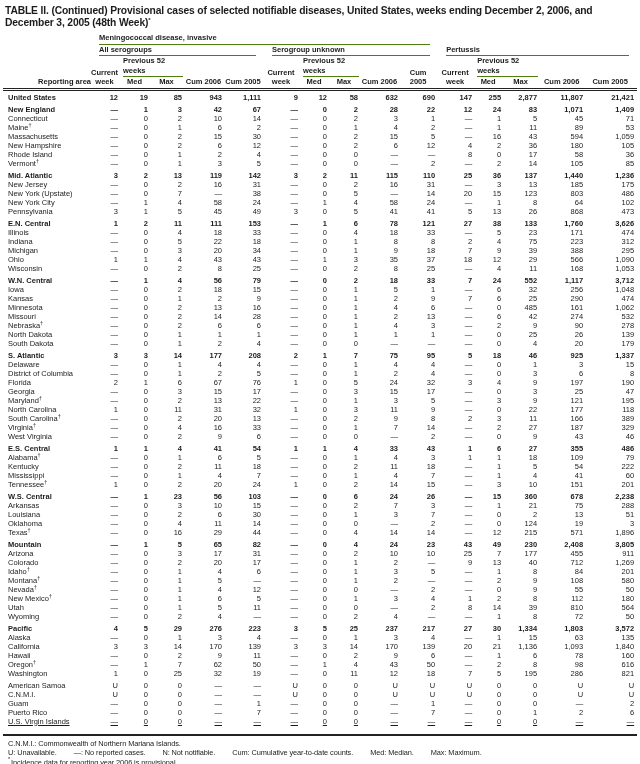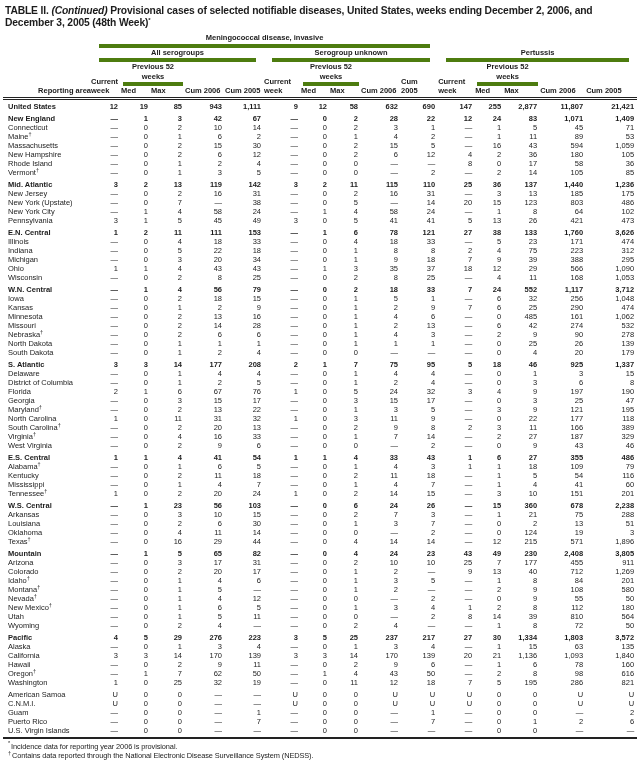--- a/index.html
+++ b/index.html
@@ -7,42 +7,42 @@
     width:640px; height:764px; overflow:hidden;
     color:#1c1c1c;
     font-family:"Liberation Sans", sans-serif;
   }
   .page { padding:5px 3px 0 3px; }
 
   .title {
     font-size:10.3px; font-weight:bold; line-height:11.5px;
     letter-spacing:-0.15px; margin:0 2px 5px 2px;
   }
-  .title .cont { font-style:italic; }
+  .title .cont { }
   .title sup { font-size:6px; }
 
   table { border-collapse:collapse; table-layout:fixed; width:634px; }
   th, td { padding:0; margin:0; }
 
   thead th { font-size:7.5px; line-height:9.5px; font-weight:bold; vertical-align:bottom; }
-  .rule { display:block; text-align:center; border-bottom:4px solid #4d7c0f; padding-bottom:1px; margin:0 8px; }
+  .rule { display:block; text-align:left; border-bottom:1px solid #4d7c0f; padding-bottom:1px; margin:0 8px; }
   th.prev .rule { margin:0 2px; }
   th.spacer { border:none; }
-  th.cw, th.cum, th.med, th.max { text-align:left; padding-right:3px; }
+  th.cw, th.cum, th.med, th.max { text-align:center; padding-right:3px; }
   th.area-h { text-align:right; padding-left:5px; }
   .hb { border-bottom:3px double #222; }
   thead th.hb { padding-bottom:1px; }
 
   tbody td { font-size:7.5px; line-height:9px; white-space:nowrap; }
   td.num { text-align:right; padding-right:3px; }
   td.area { padding-left:5px; overflow:hidden; }
   tr.bold td { font-weight:bold; }
   tr.gap td { padding-top:3px; }
   tbody tr:first-child td { padding-top:2px;margin-top:22px; }
-  tbody tr:last-child td { border-bottom:2px solid #222; padding-bottom:2px; }
+  tbody tr:last-child td { border-bottom:2px solid #222; padding-bottom:8px;text-decoration:underline; }
 
   sup { font-size:5.5px; line-height:0; vertical-align:super; }
 
   .footnotes { margin:3px 5px 0 5px; font-size:7.4px; line-height:9.6px; letter-spacing:-0.1px; }
   .legend span { margin-right:17px; }
   .legend span:last-child { margin-right:0; }
   .fnote sup { margin-right:1px; }
 </style>
 </head>
 <body>
@@ -343,21 +343,21 @@
           <td class="num">45</td>
           <td class="num">49</td>
           <td class="num">3</td>
           <td class="num">0</td>
           <td class="num">5</td>
           <td class="num">41</td>
           <td class="num">41</td>
           <td class="num">5</td>
           <td class="num">13</td>
           <td class="num">26</td>
-          <td class="num">421</td>
+          <td class="num">868</td>
           <td class="num">473</td>
         </tr>
         <tr class="bold gap">
           <td class="area">E.N. Central</td>
           <td class="num">1</td>
           <td class="num">2</td>
           <td class="num">11</td>
           <td class="num">111</td>
           <td class="num">153</td>
           <td class="num">—</td>
@@ -830,21 +830,21 @@
           <td class="num">18</td>
           <td class="num">—</td>
           <td class="num">0</td>
           <td class="num">2</td>
           <td class="num">11</td>
           <td class="num">18</td>
           <td class="num">—</td>
           <td class="num">1</td>
           <td class="num">5</td>
           <td class="num">54</td>
-          <td class="num">116</td>
+          <td class="num">222</td>
         </tr>
         <tr>
           <td class="area">Mississippi</td>
           <td class="num">—</td>
           <td class="num">0</td>
           <td class="num">1</td>
           <td class="num">4</td>
           <td class="num">7</td>
           <td class="num">—</td>
           <td class="num">0</td>
@@ -1322,17 +1322,19 @@
           <td class="num">—</td>
           <td class="num">0</td>
           <td class="num">0</td>
           <td class="num">—</td>
           <td class="num">—</td>
         </tr>
       </tbody>
   </table>
 
   <div class="footnotes">
+    <div>C.N.M.I.: Commonwealth of Northern Mariana Islands.</div>
+    <div class="legend"><span>U: Unavailable.</span><span>—: No reported cases.</span><span>N: Not notifiable.</span><span>Cum: Cumulative year-to-date counts.</span><span>Med: Median.</span><span>Max: Maximum.</span></div>
     <div class="fnote"><sup>*</sup><span>Incidence data for reporting year 2006 is provisional.</span></div>
     <div class="fnote"><sup>†</sup><span>Contains data reported through the National Electronic Disease Surveillance System (NEDSS).</span></div>
   </div>
 
 </div>
 
 </body></html>

